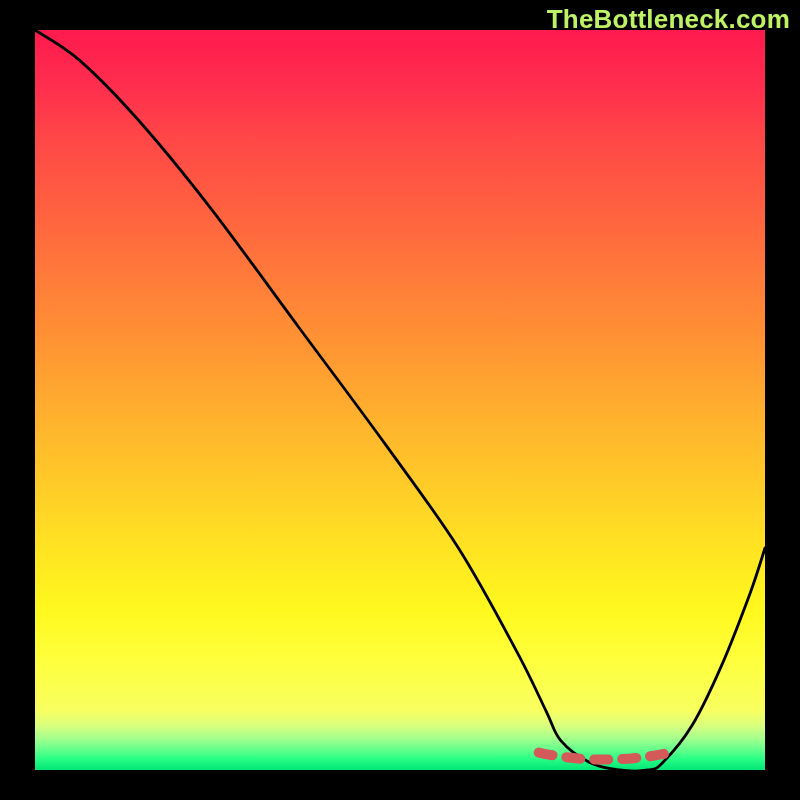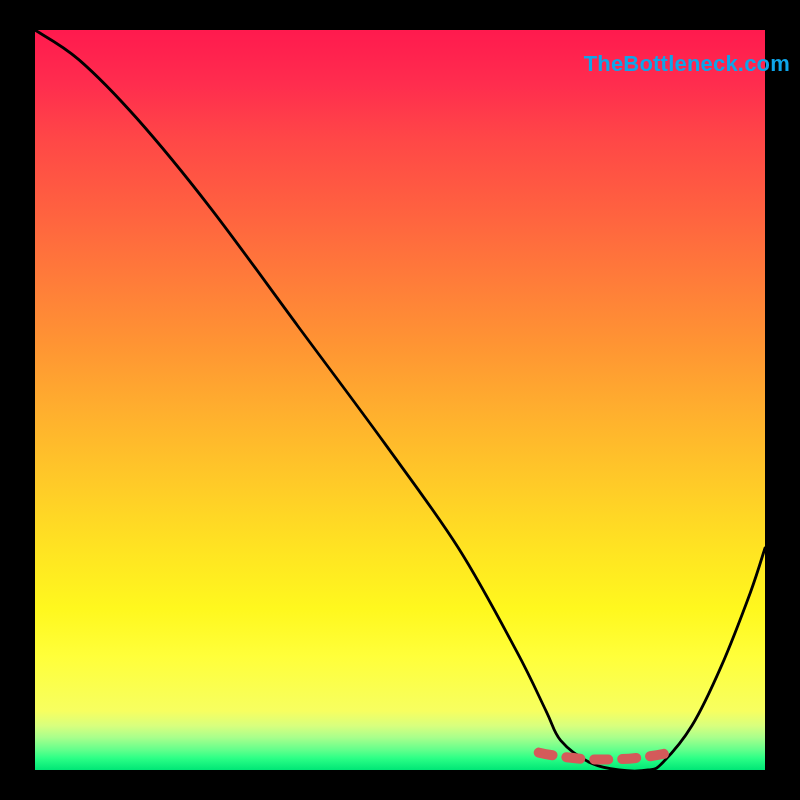--- a/index.html
+++ b/index.html
@@ -14,26 +14,25 @@
   .frame {
     position: relative;
     width: 800px;
     height: 800px;
     background: #000;
   }
   .watermark {
     position: absolute;
     top: 4px;
     right: 10px;
-    color: #0ea5e9;
-    font-size: 22px;
+    color: #bef264;
+    font-size: 26px;
     font-weight: 600;
     letter-spacing: 0.2px;
     z-index: 10;
-    margin-top: 47px;
   }
   .plot-area {
     position: absolute;
     left: 35px;
     top: 30px;
     width: 730px;
     height: 740px;
   }
   .gradient {
     position: absolute;

